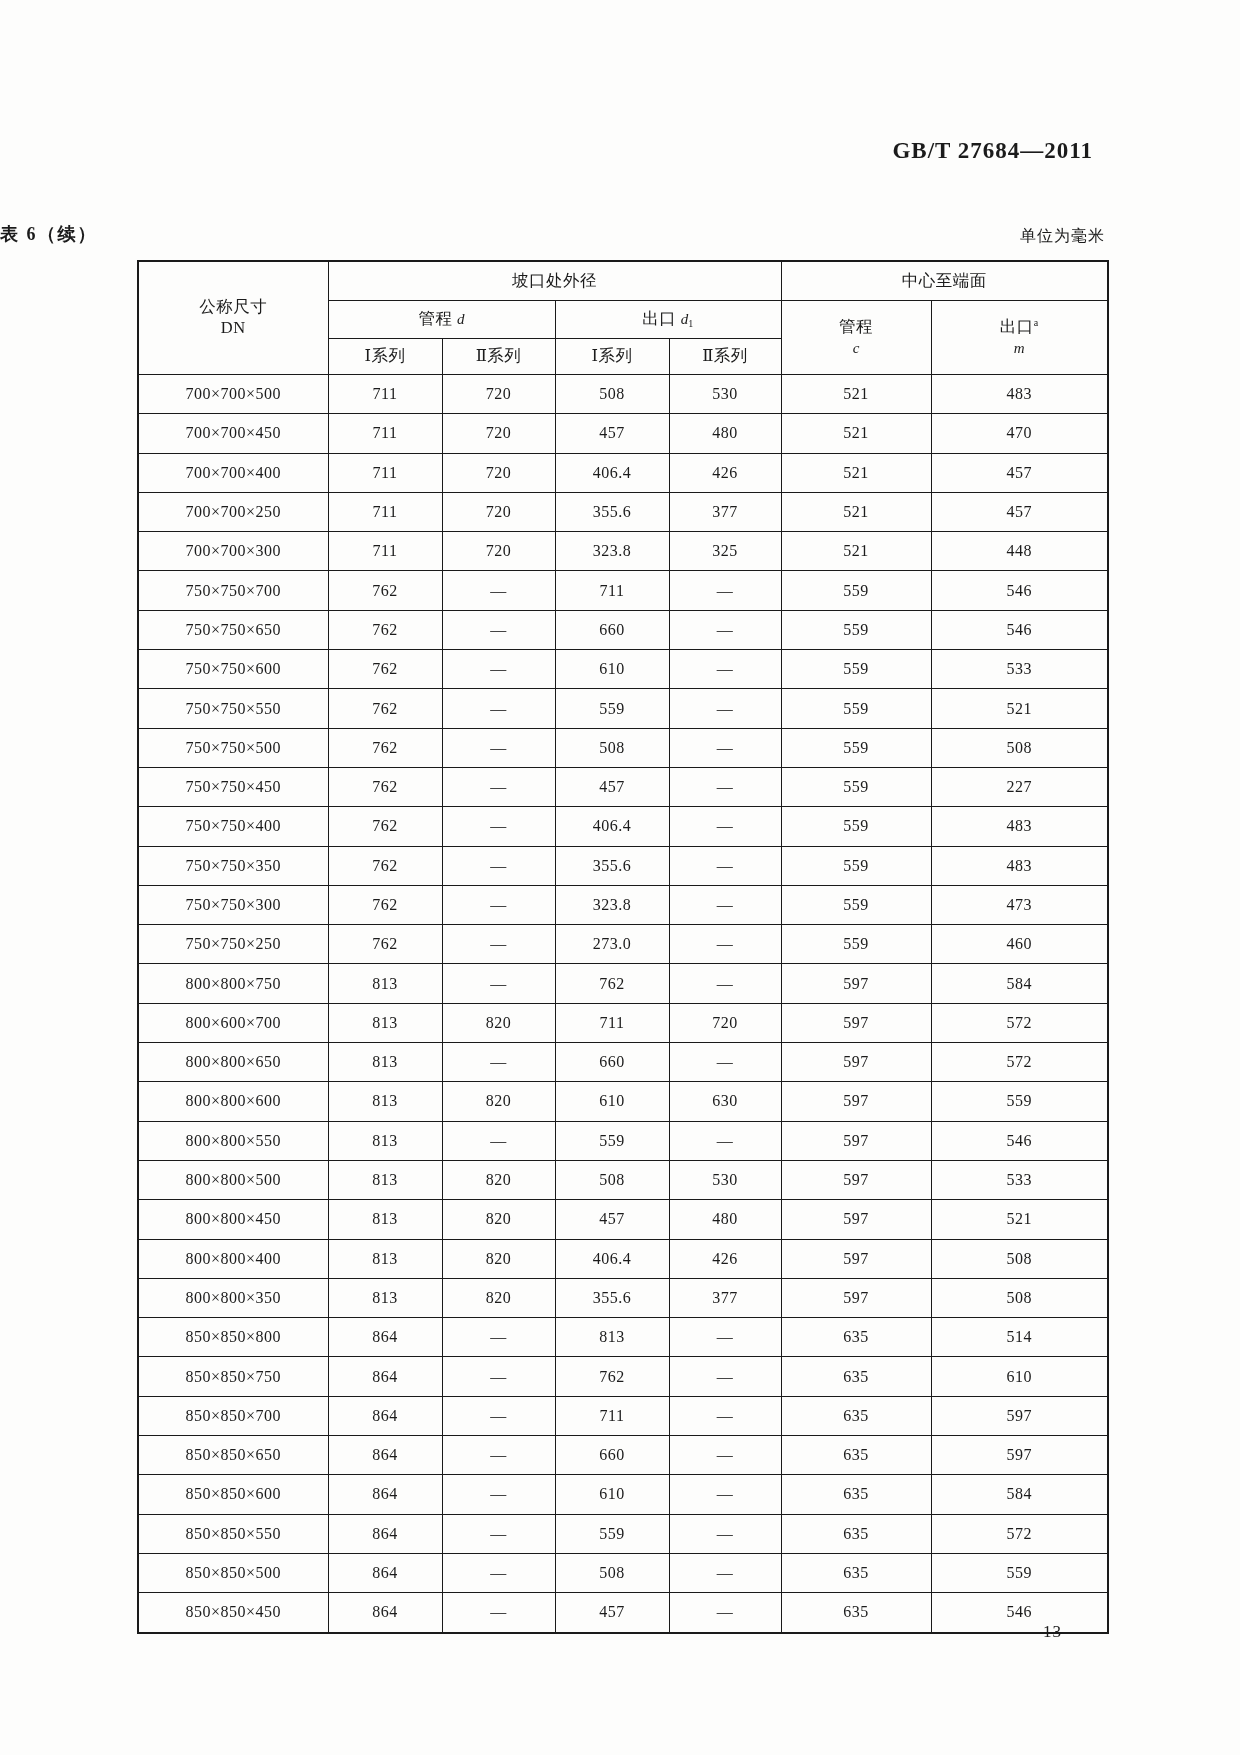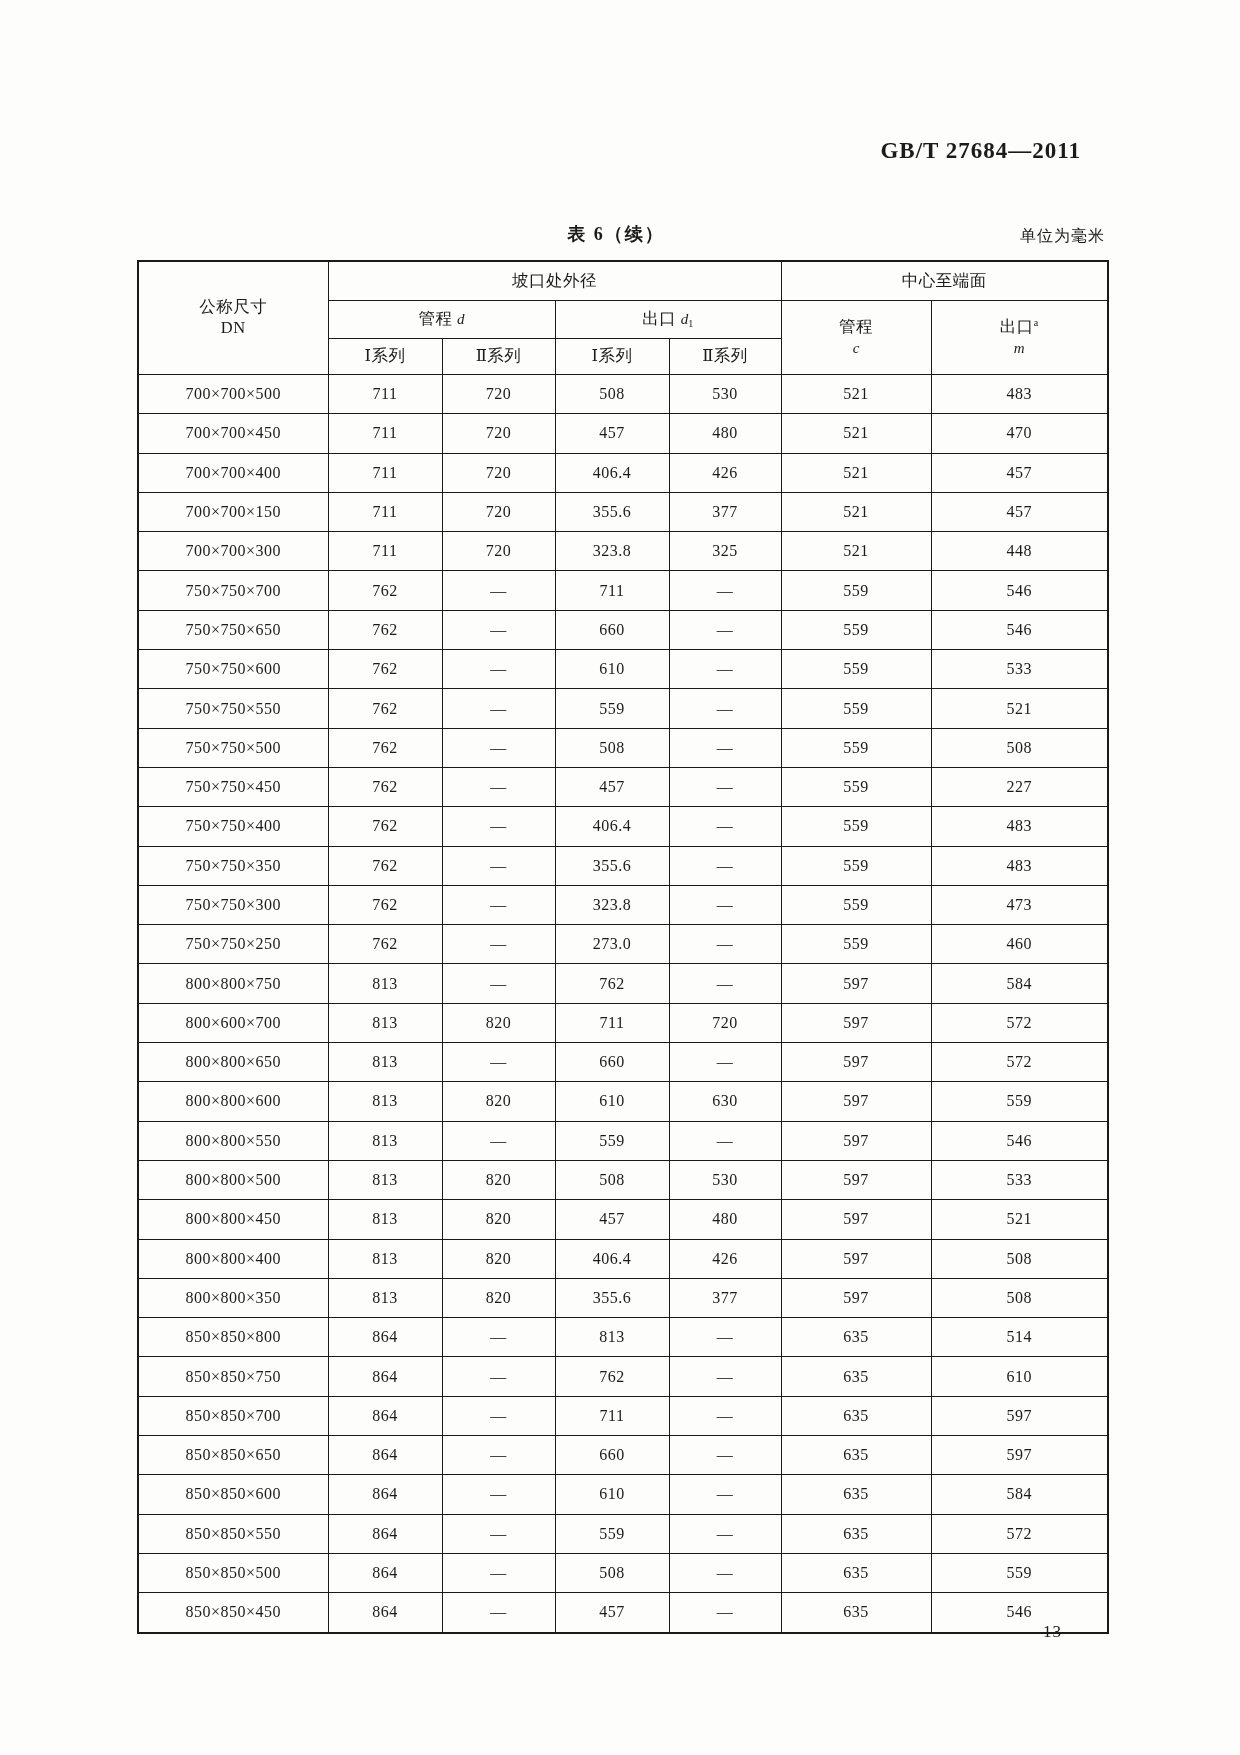--- a/index.html
+++ b/index.html
@@ -5,26 +5,26 @@
   html,body{margin:0;padding:0;}
   body{
     width:1240px;height:1755px;
     background:#fdfdfc;
     font-family:"Liberation Serif","DejaVu Serif",serif;
     color:#1b1b1b;
     position:relative;
     overflow:hidden;
   }
   .doc-code{
-    position:absolute;top:138px;right:159px;
+    position:absolute;top:138px;right:147px;
     font-size:23px;font-weight:bold;letter-spacing:1px;
   }
   .table-title{
     position:absolute;top:222px;left:0;width:1232px;
-    text-align:center;font-size:18px;font-weight:bold;letter-spacing:2px;
+    text-align:left;font-size:18px;font-weight:bold;letter-spacing:2px;
   }
   .unit-note{
     position:absolute;top:226px;right:135px;
     font-size:16px;letter-spacing:1px;
   }
   .page-number{
     position:absolute;top:1622px;right:178px;
     font-size:17px;letter-spacing:1px;
   }
   .std-table{
@@ -121,21 +121,21 @@
       <tr>
     <td class="dn-col">700×700×400</td>
     <td>711</td>
     <td>720</td>
     <td>406.4</td>
     <td>426</td>
     <td>521</td>
     <td>457</td>
   </tr>
       <tr>
-    <td class="dn-col">700×700×150</td>
+    <td class="dn-col">700×700×250</td>
     <td>711</td>
     <td>720</td>
     <td>355.6</td>
     <td>377</td>
     <td>521</td>
     <td>457</td>
   </tr>
       <tr>
     <td class="dn-col">700×700×300</td>
     <td>711</td>

